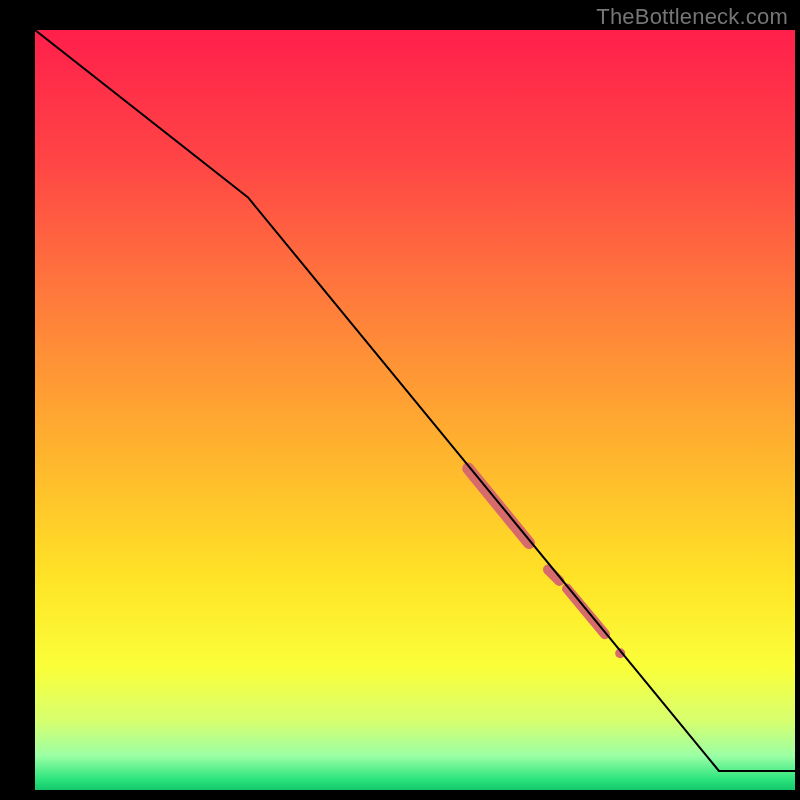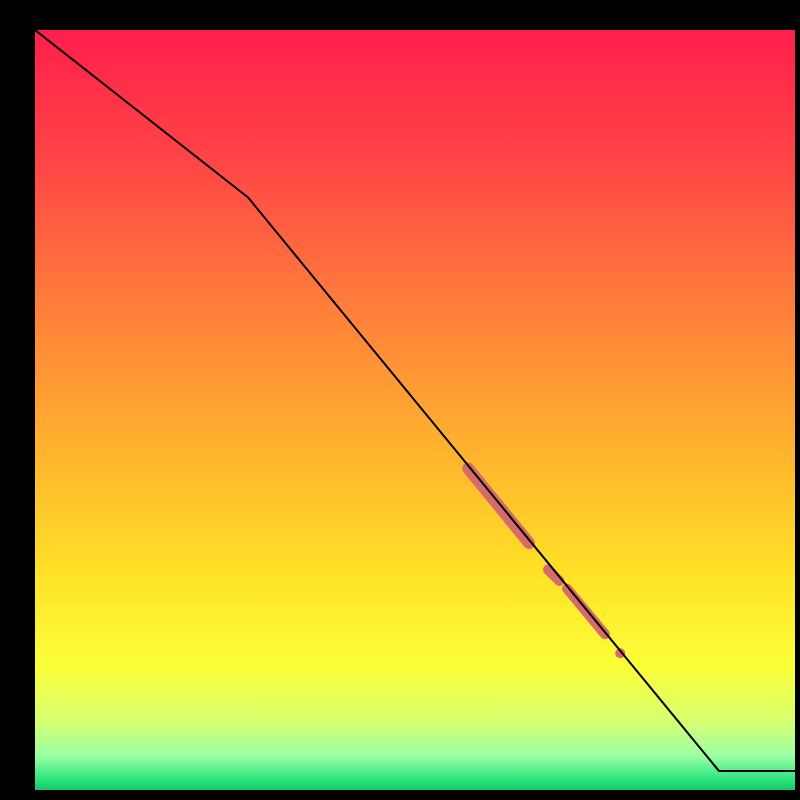--- a/index.html
+++ b/index.html
@@ -36,20 +36,21 @@
     position: absolute;
     inset: 0;
     width: 100%;
     height: 100%;
   }
 </style>
 </head>
 <body>
 
 <div class="stage">
+  <div class="watermark">TheBottleneck.com</div>
   <div class="plot">
     <svg class="gradient-bg" viewBox="0 0 760 760" preserveAspectRatio="none">
       <defs>
         <linearGradient id="bg-grad" x1="0" y1="0" x2="0" y2="1">
             <stop offset="0%" stop-color="#ff1f4b"></stop>
             <stop offset="18%" stop-color="#ff4745"></stop>
             <stop offset="35%" stop-color="#ff7a3c"></stop>
             <stop offset="55.00000000000001%" stop-color="#ffb22e"></stop>
             <stop offset="72%" stop-color="#ffe326"></stop>
             <stop offset="84%" stop-color="#faff3a"></stop>

